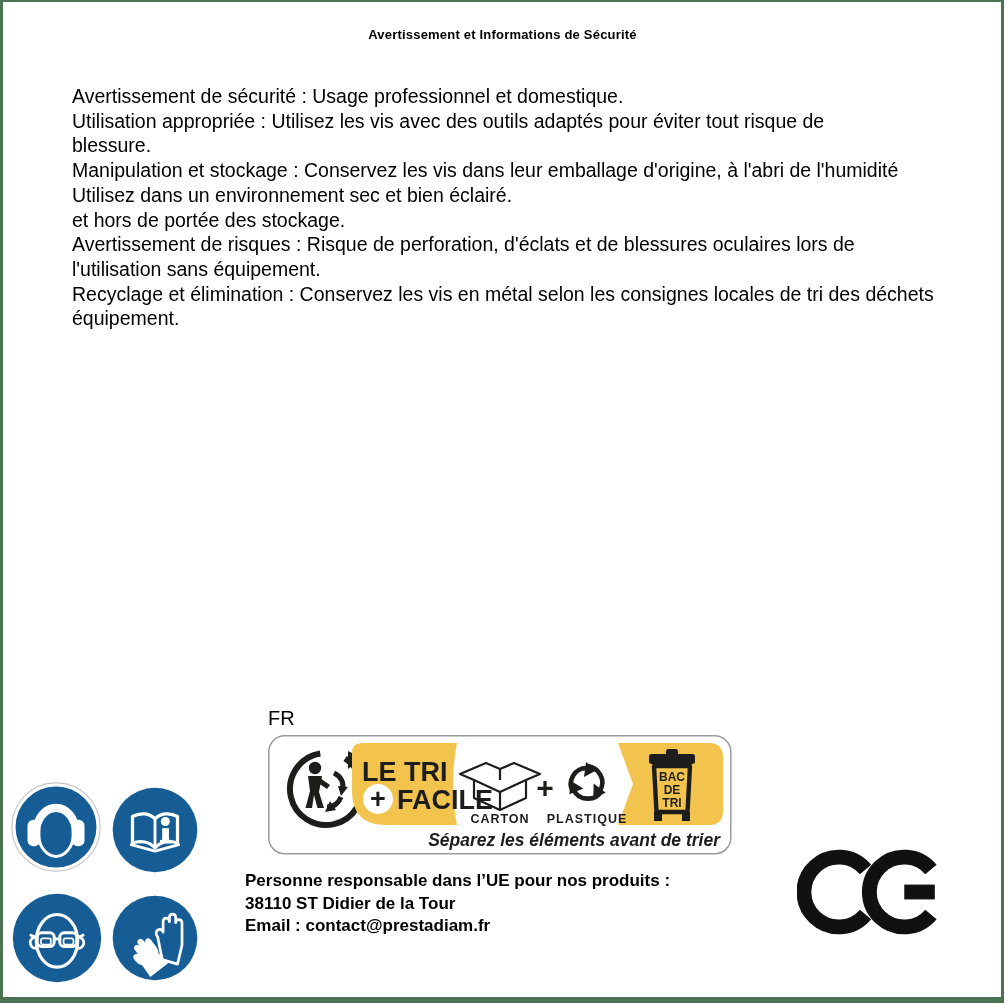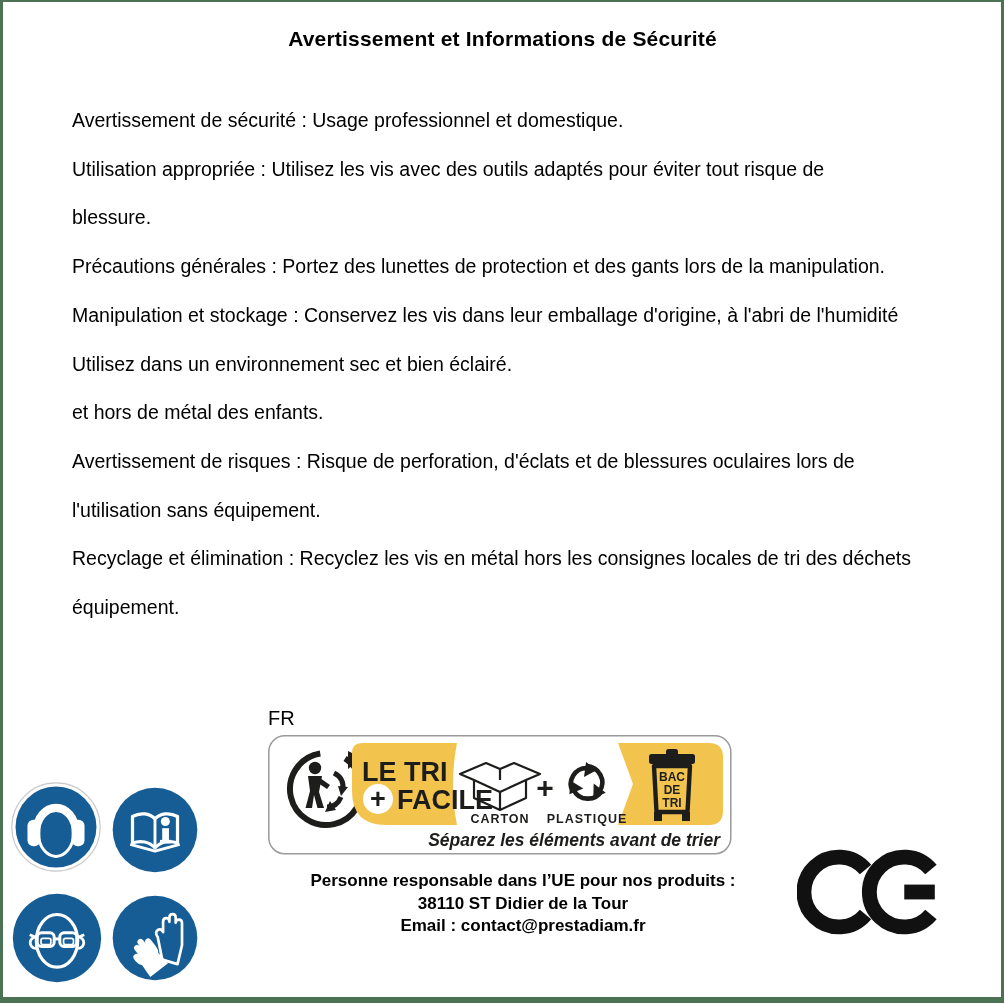--- a/index.html
+++ b/index.html
@@ -1,50 +1,49 @@
 <!DOCTYPE html>
 <html><head>
 <meta charset="utf-8">
 <style>
   html,body{margin:0;padding:0;background:#fff;}
   .page{position:relative;width:1005px;height:1005px;background:#fff;overflow:hidden;
         font-family:"Liberation Sans",sans-serif;color:#000;}
   .frame{position:absolute;left:0;top:0;right:1px;bottom:2px;box-sizing:border-box;
          border-style:solid;border-color:#4C7254;border-width:2px 3px 6px 3px;pointer-events:none;}
   .title{position:absolute;top:27px;left:0;width:100%;text-align:center;
-         font-size:21px;font-weight:bold;letter-spacing:.2px;}
+         font-size:13px;font-weight:bold;letter-spacing:.2px;}
   .bodytext{position:absolute;left:72px;top:84px;width:880px;font-size:19.5px;line-height:24.7px;}
-  .bodytext .line{white-space:pre;margin-top:24px;}
+  .bodytext .line{white-space:pre;}
   .icongrid svg{position:absolute;}
   .fr{position:absolute;left:268px;top:707px;font-size:20px;font-weight:normal;}
   .banner{position:absolute;left:268px;top:735px;}
   .banner text{font-family:"Liberation Sans",sans-serif;fill:#1d1d1b;}
-  .resp{position:absolute;left:268px;top:870px;width:510px;text-align:center;
+  .resp{position:absolute;left:245px;top:870px;width:510px;
         font-weight:bold;font-size:17px;line-height:22.6px;}
   .ce{position:absolute;left:797px;top:846px;}
 </style>
 </head>
 <body>
 
 <div class="page">
   <div class="frame"></div>
 
   <div class="title">Avertissement et Informations de Sécurité</div>
 
   <div class="bodytext">
     <div class="line">Avertissement de sécurité : Usage professionnel et domestique.</div>
     <div class="line">Utilisation appropriée : Utilisez les vis avec des outils adaptés pour éviter tout risque de</div>
     <div class="line">blessure.</div>
-    <div class="line">Précautions générales : Portez des lunettes de protection et des gants lors de la manipulation.</div>
     <div class="line">Manipulation et stockage : Conservez les vis dans leur emballage d'origine, à l'abri de l'humidité</div>
     <div class="line">Utilisez dans un environnement sec et bien éclairé.</div>
-    <div class="line">et hors de métal des enfants.</div>
+    <div class="line">et hors de portée des stockage.</div>
     <div class="line">Avertissement de risques : Risque de perforation, d'éclats et de blessures oculaires lors de</div>
     <div class="line">l'utilisation sans équipement.</div>
-    <div class="line">Recyclage et élimination : Recyclez les vis en métal hors les consignes locales de tri des déchets</div>
+    <div class="line">Recyclage et élimination : Conservez les vis en métal selon les consignes locales de tri des déchets</div>
     <div class="line">équipement.</div>
   </div>
 
   <div class="icongrid">
 
     <svg style="left:10px;top:781px" width="92" height="92" viewBox="0 0 100 100">
       <circle cx="50" cy="50" r="48" fill="#fff" stroke="#c9c9c9" stroke-width="1.2"></circle>
       <circle cx="50" cy="50" r="44" fill="#165D96"></circle>
       <path d="M 28 54 A 22 26 0 1 1 72 54" fill="none" stroke="#fff" stroke-width="6.5"></path>
       <ellipse cx="50" cy="57" rx="19" ry="25" fill="#165D96" stroke="#fff" stroke-width="3.2"></ellipse>

